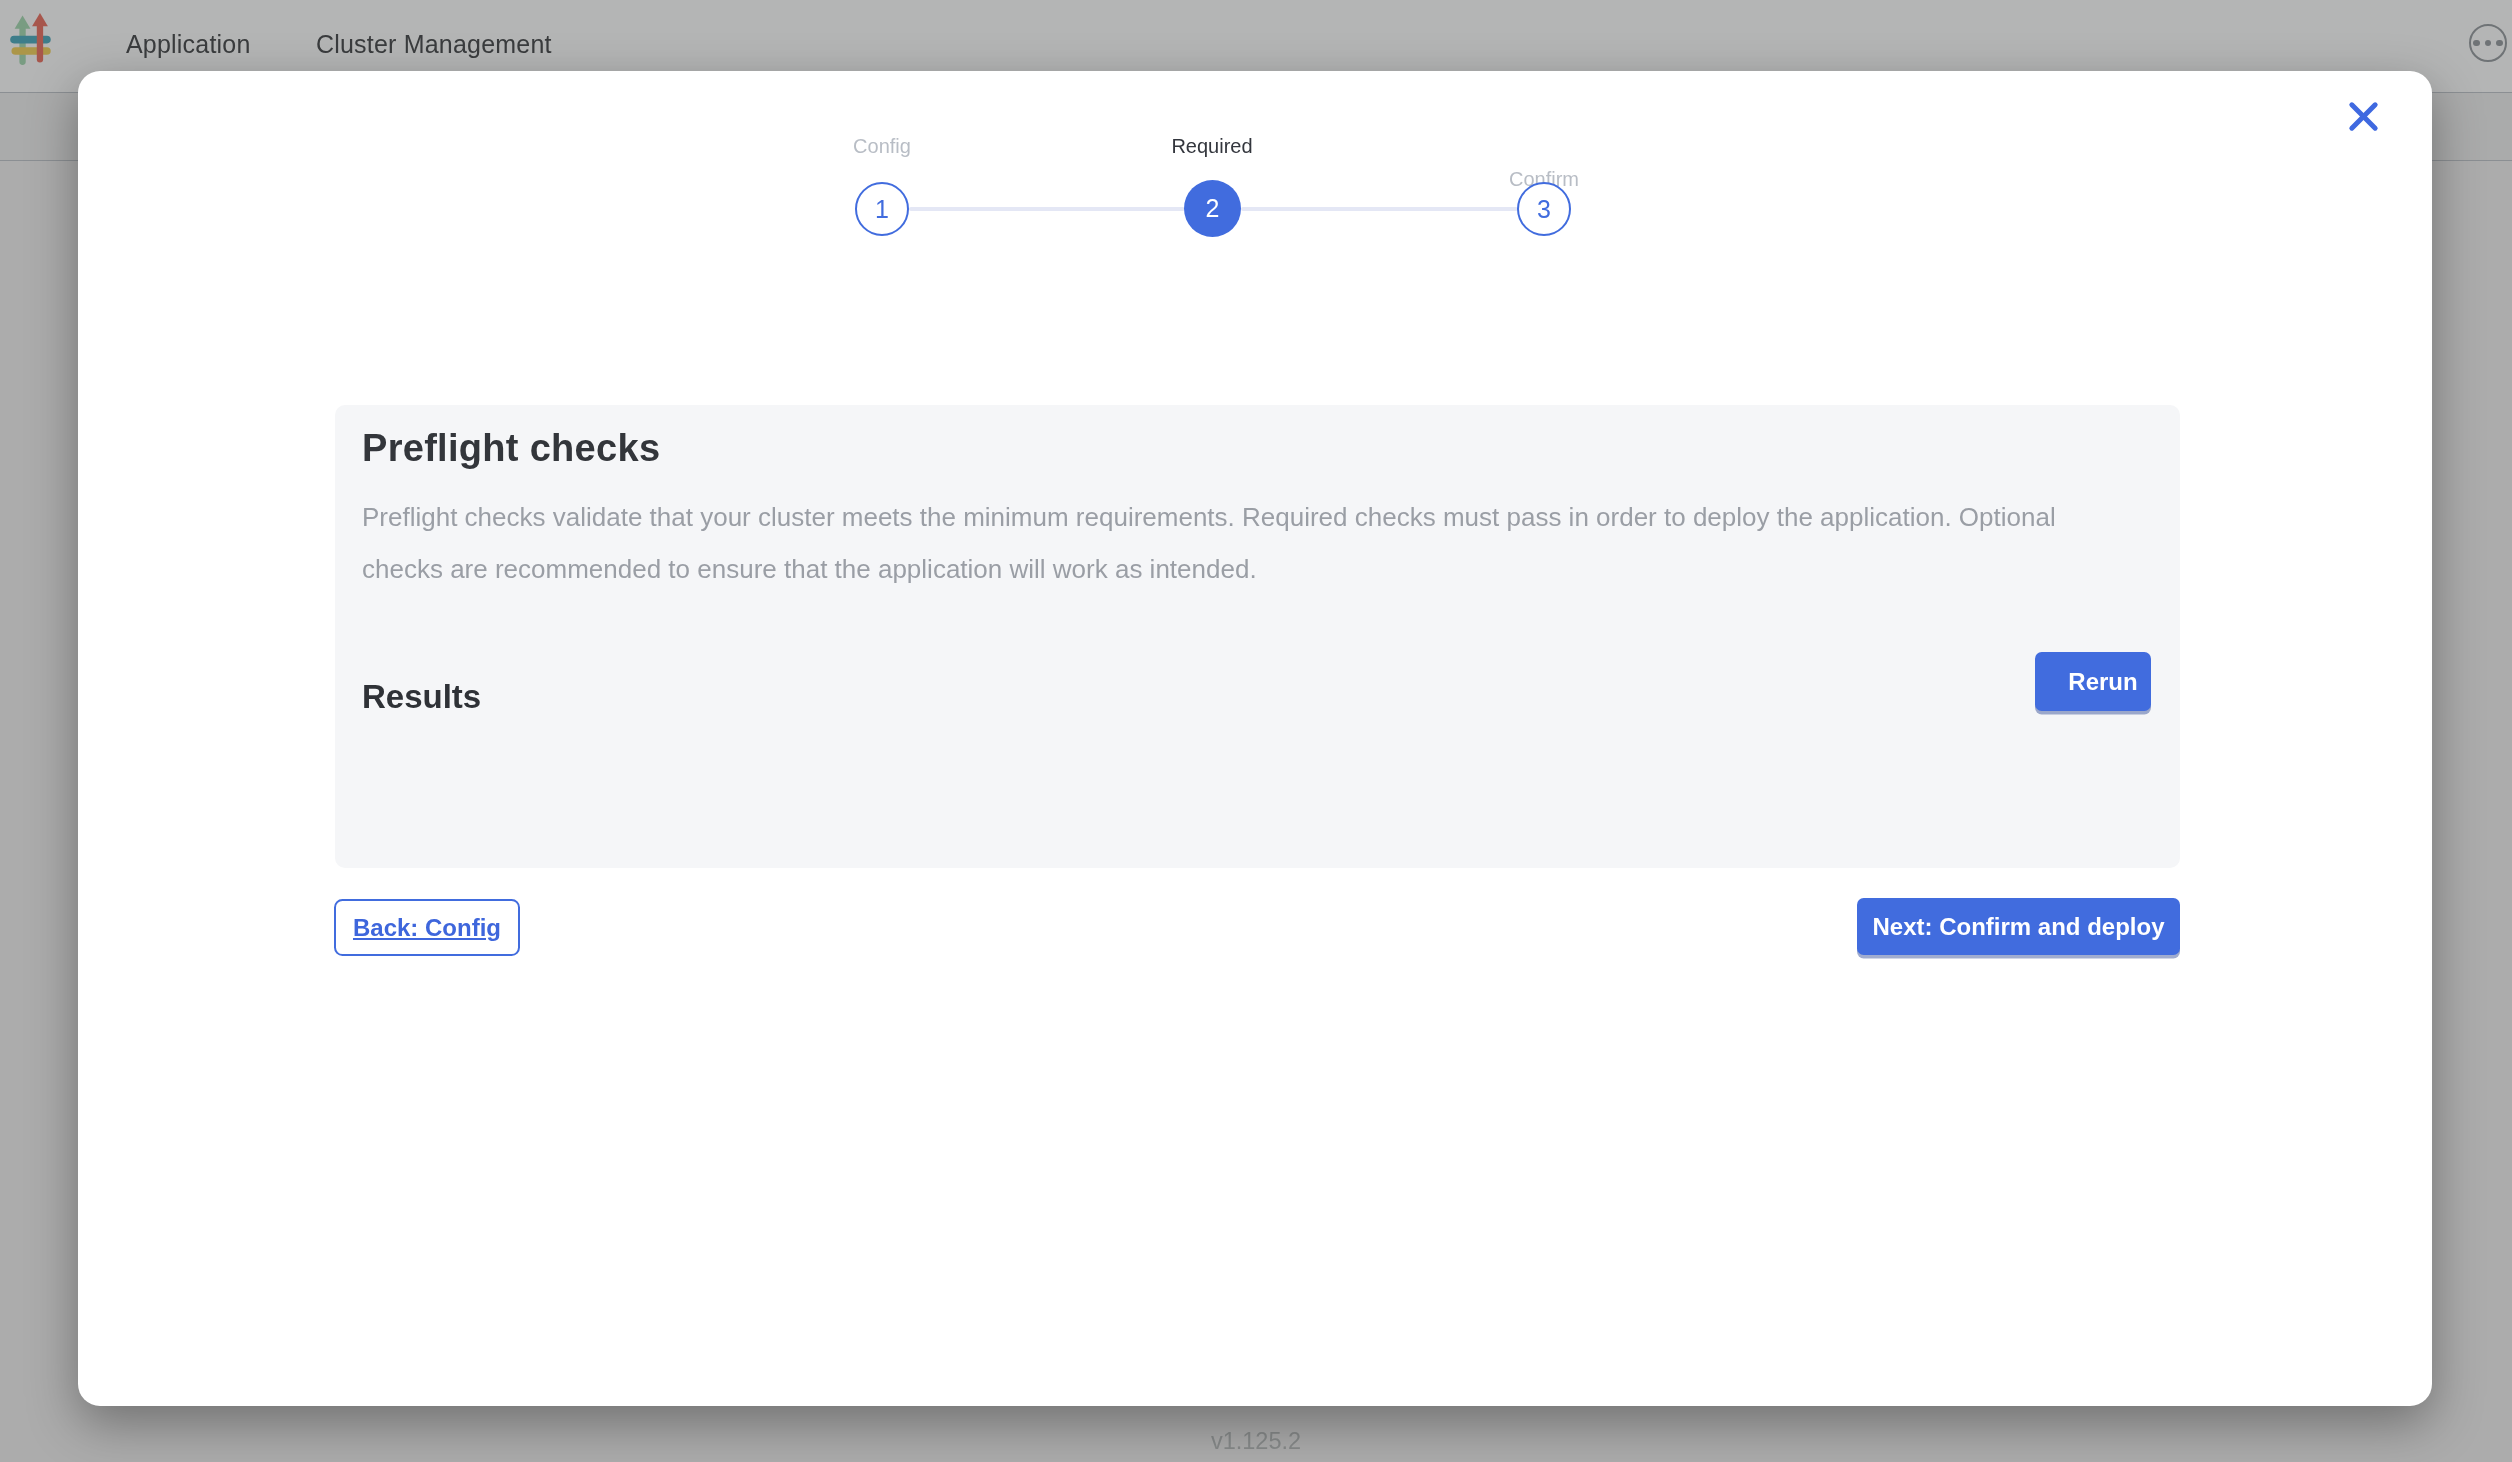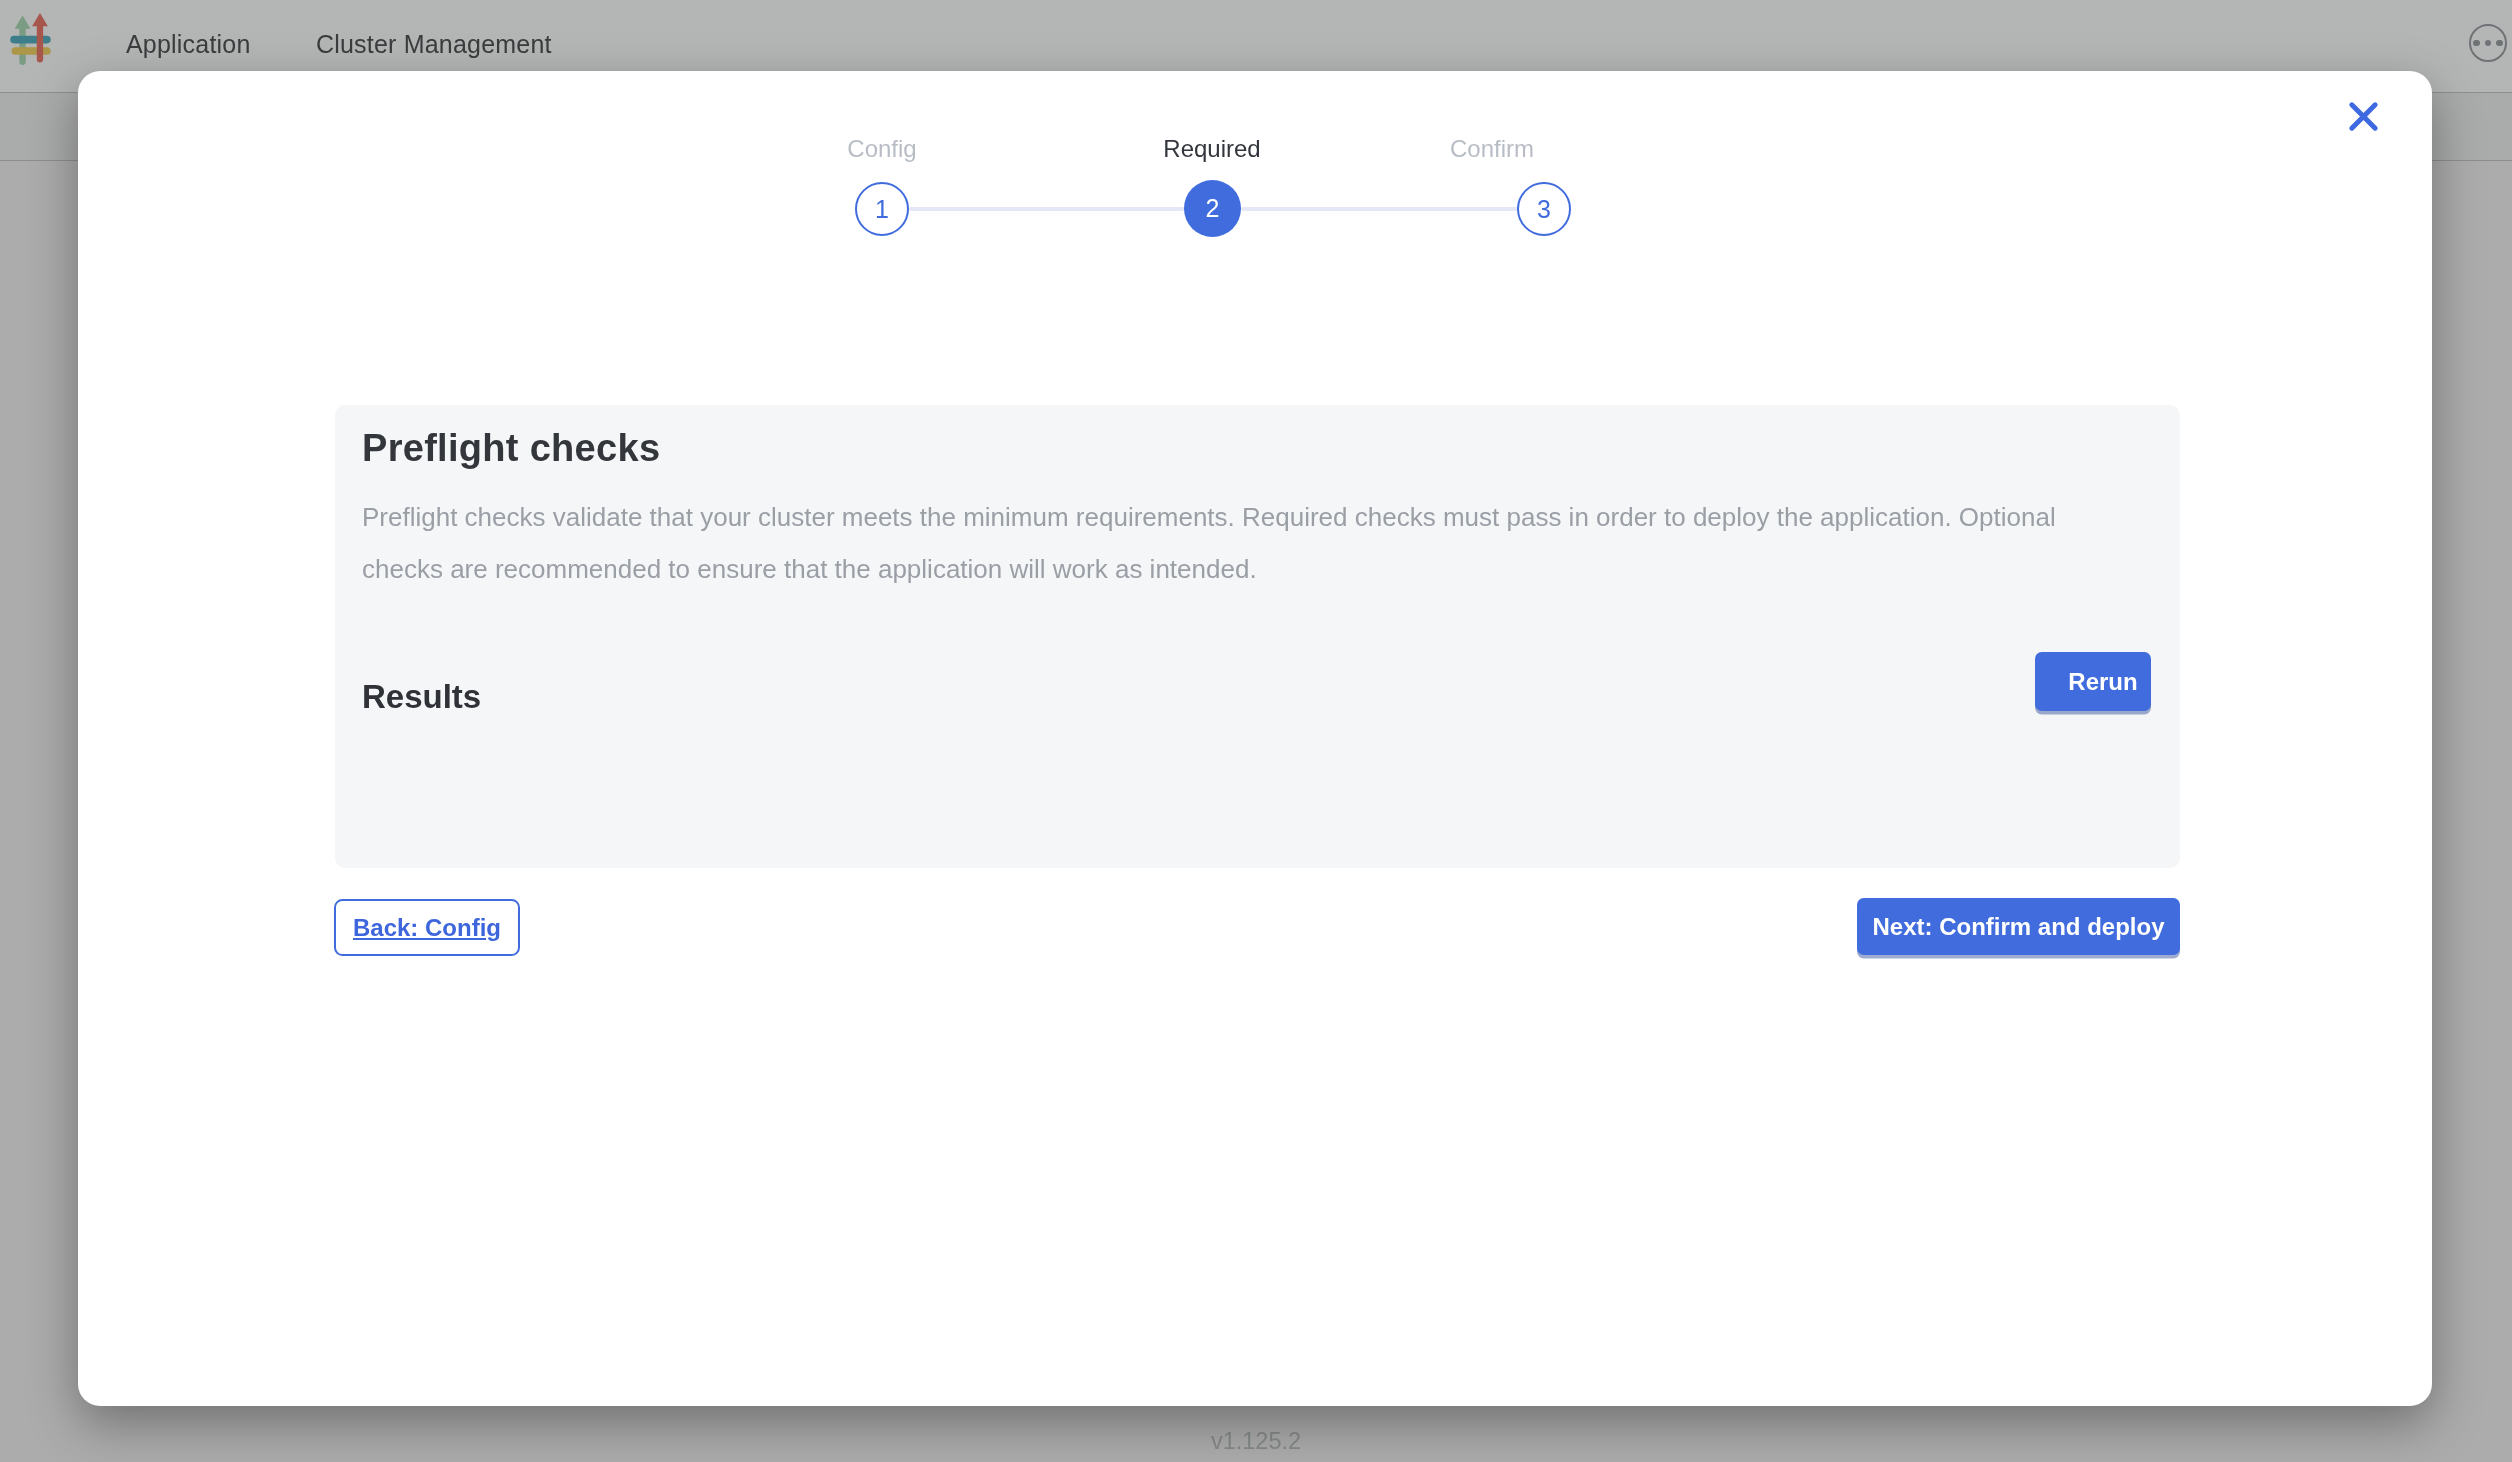--- a/index.html
+++ b/index.html
@@ -51,21 +51,21 @@
   }
   .close-btn {
     position: absolute; left: 2262px; top: 22px; width: 47px; height: 47px;
     display: flex; align-items: center; justify-content: center;
     cursor: pointer; background: transparent; border: none;
   }
 
   
   .step-label {
     position: absolute; top: 64px; width: 268px; text-align: center;
-    font-size: 24px; color: #B8BDC5;
+    font-size: 20px; color: #B8BDC5;
   }
   .step-label.active { color: #33363D; }
   .step-connector {
     position: absolute; top: 136px; height: 4.2px; background: #E4E7F5; border-radius: 2.5px;
   }
   .step-circle {
     position: absolute; top: 111px; width: 54px; height: 54px;
     border-radius: 50%; background: #FFFFFF; border: 2.5px solid #416CDE;
     display: flex; align-items: center; justify-content: center;
     font-size: 25px; color: #416CDE; cursor: pointer;
@@ -175,21 +175,21 @@
   <button class="close-btn">
     <svg width="35" height="35" viewBox="0 0 42 42">
       <line x1="7" y1="7" x2="35" y2="35" stroke="#3F69E0" stroke-width="6" stroke-linecap="round"></line>
       <line x1="35" y1="7" x2="7" y2="35" stroke="#3F69E0" stroke-width="6" stroke-linecap="round"></line>
     </svg>
   </button>
 
   <div>
     <span class="step-label" style="left:670px;">Config</span>
     <span class="step-label active" style="left:1000px;">Required</span>
-    <span class="step-label" style="left:1280px;">Confirm</span>
+    <span class="step-label" style="left:1332px;margin-top:33px;">Confirm</span>
 
     <div class="step-connector" style="left:831px;  width:276px;"></div>
     <div class="step-connector" style="left:1163px; width:277px;"></div>
 
     <div class="step-circle" style="left:777px;">
       <span>1</span>
     </div>
     <div class="step-circle active" style="left:1106px;">
       <span>2</span>
     </div>

